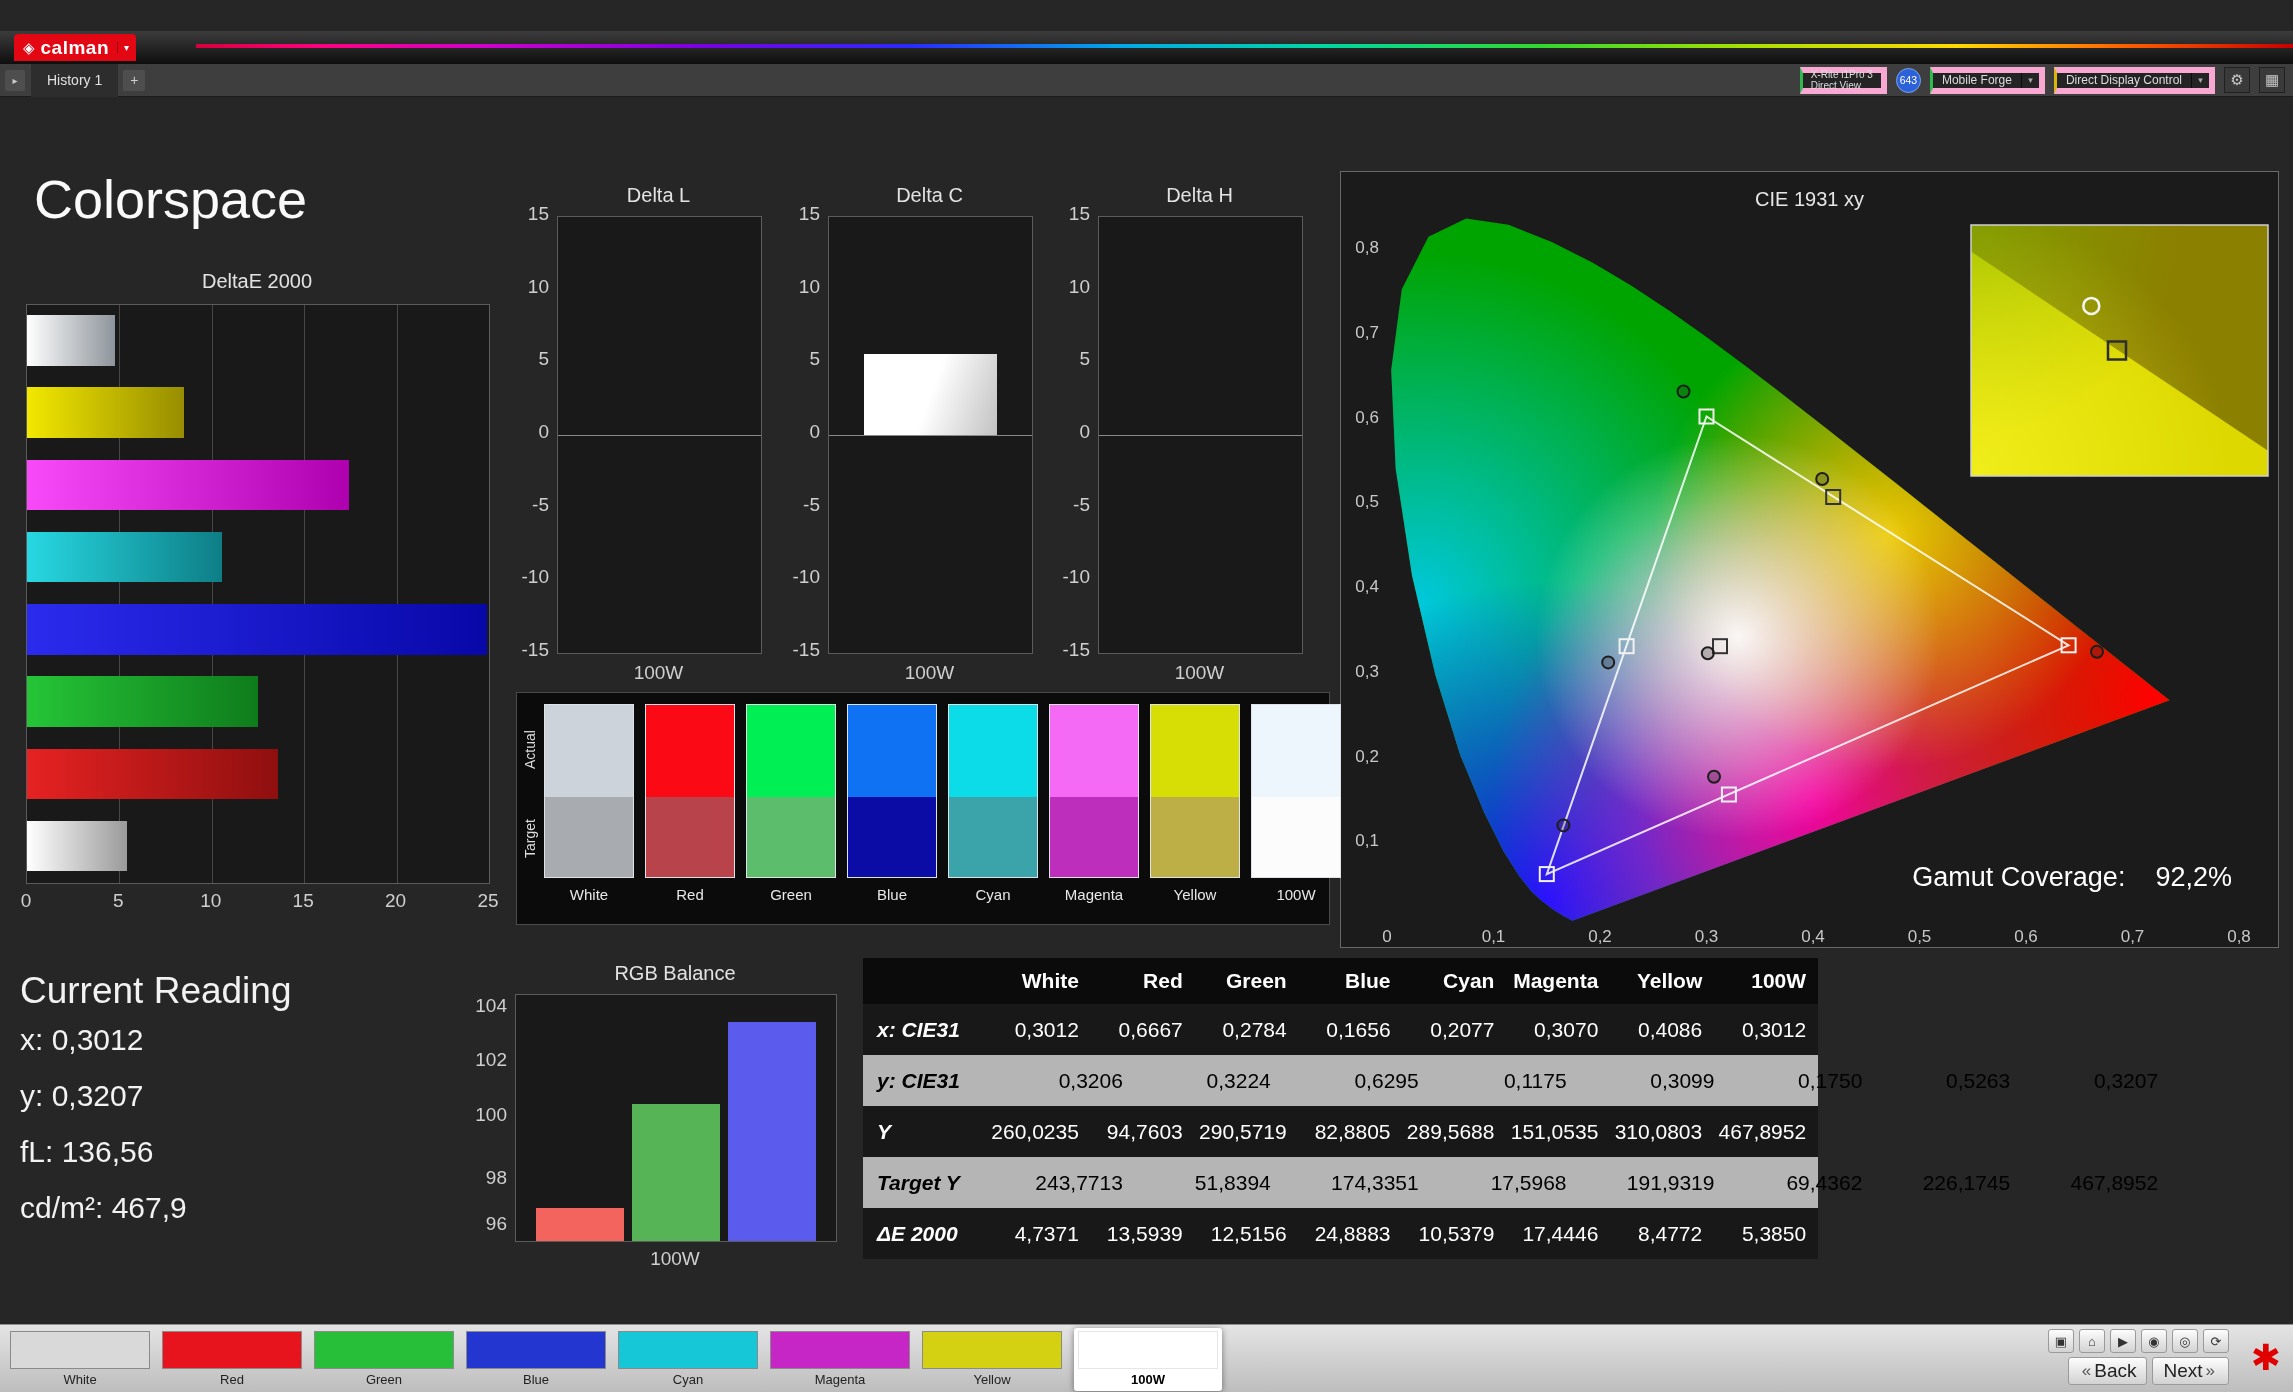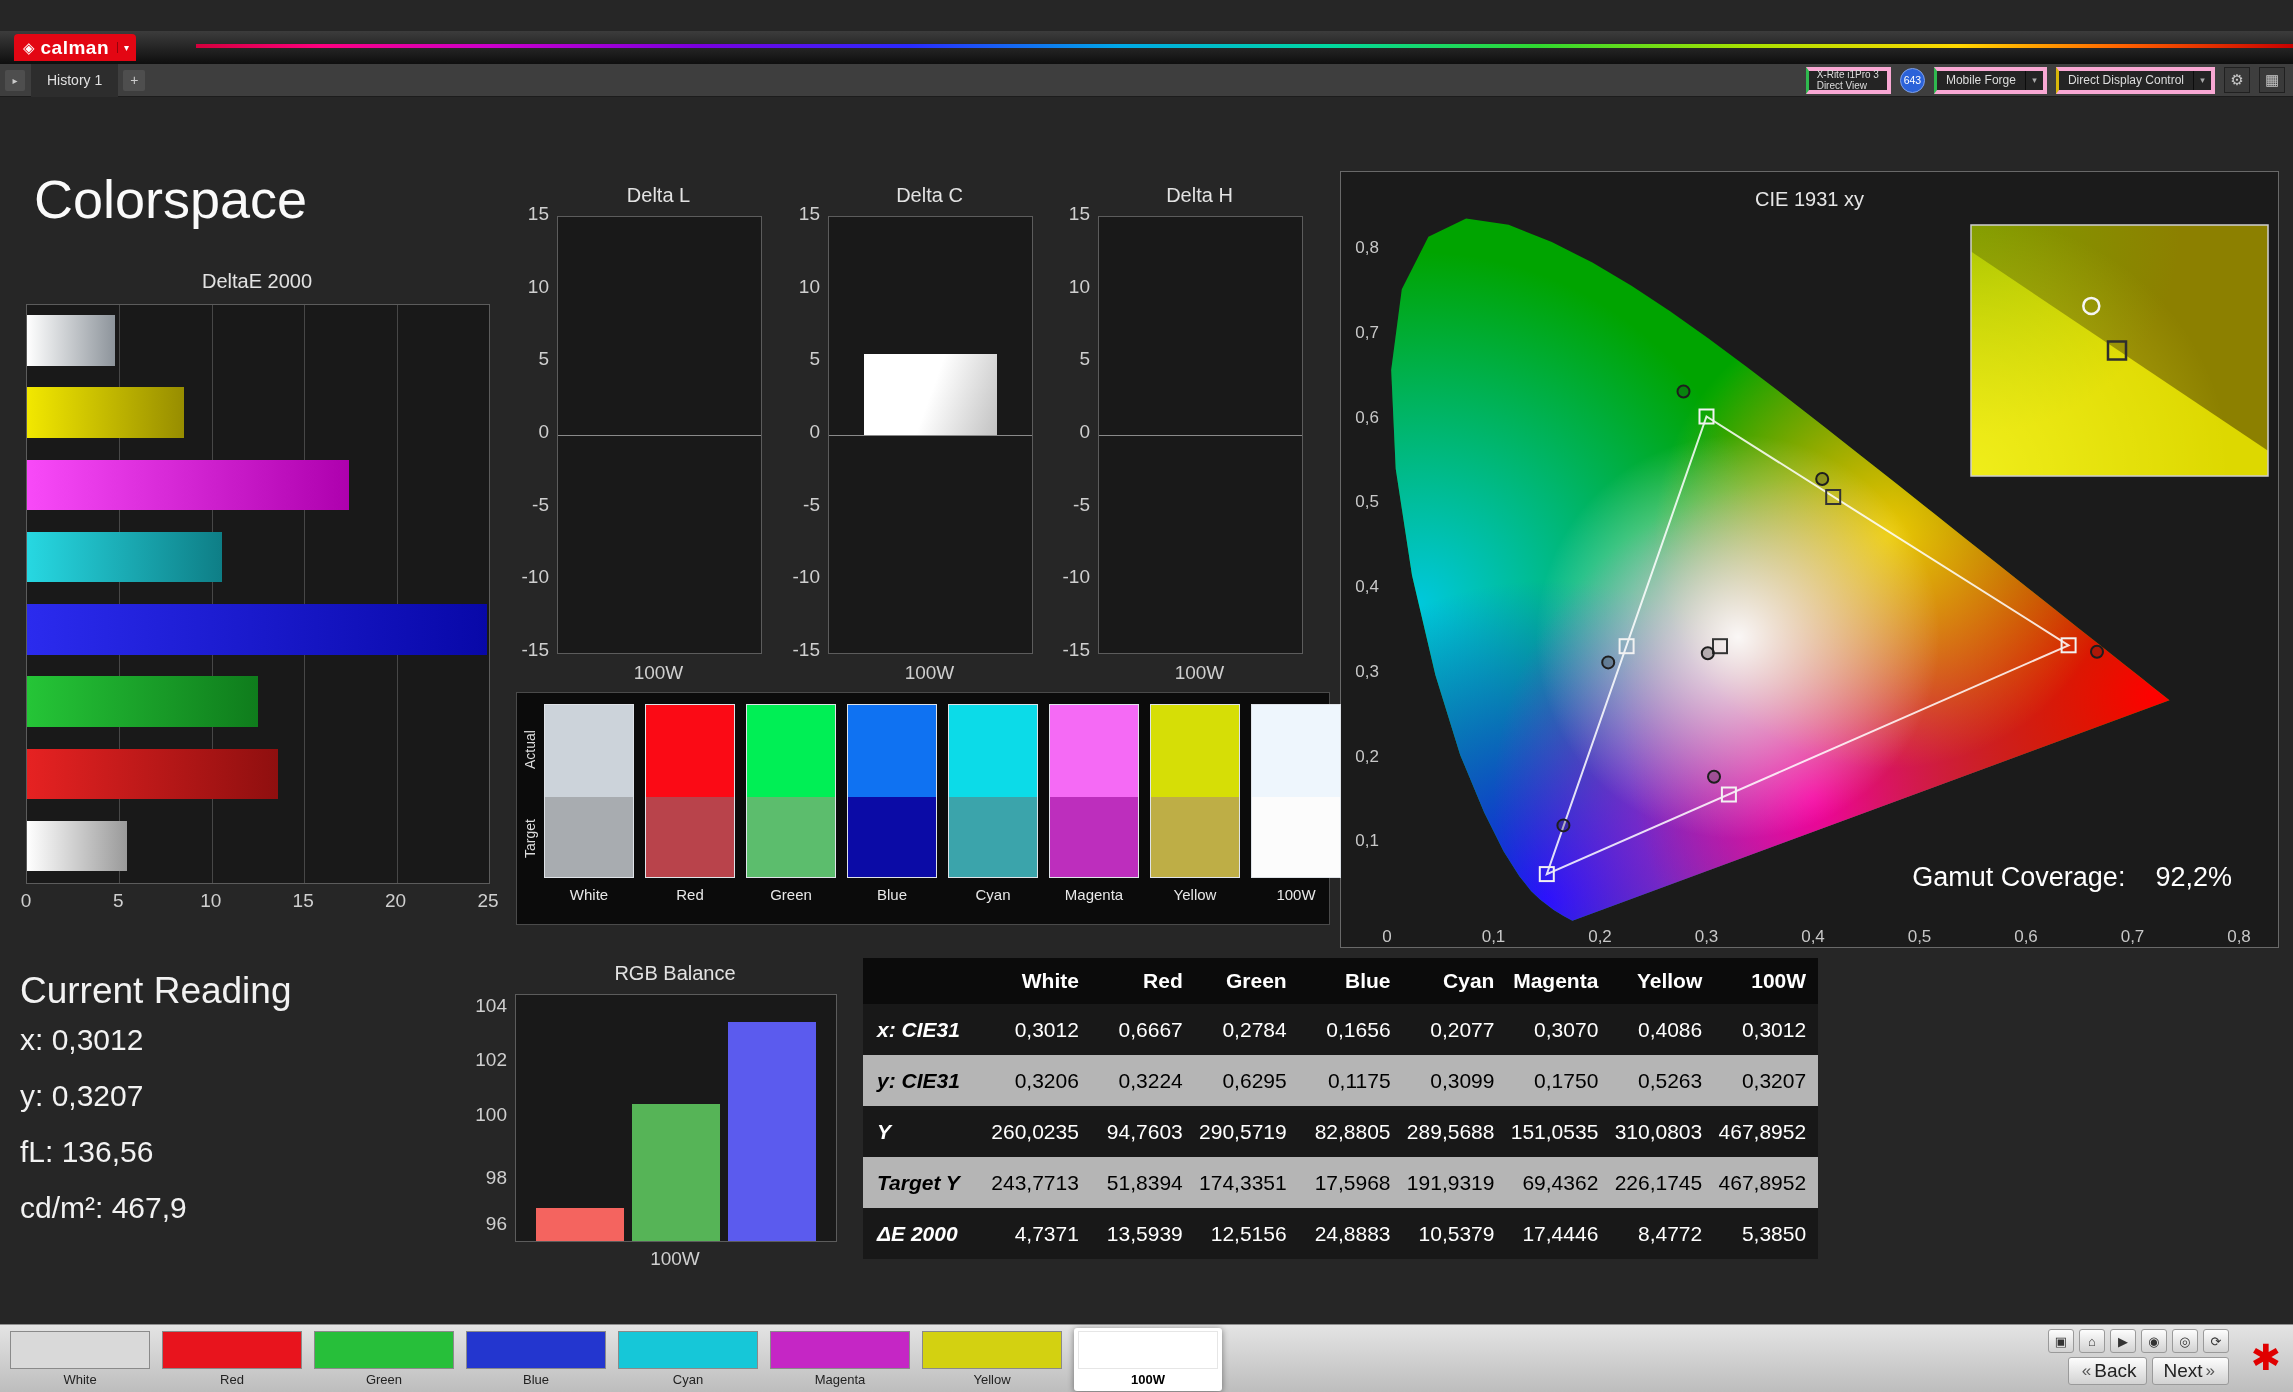--- a/index.html
+++ b/index.html
@@ -20,21 +20,21 @@
   .logo-caret{margin-left:8px;padding-left:6px;border-left:1px solid rgba(0,0,0,.35);font-size:10px;color:#fff;}
   .rainbow{position:absolute;left:196px;right:0;top:13px;height:4px;
     background:linear-gradient(90deg,#d4003c 0%,#ff0080 6%,#cc00cc 14%,#7a00e0 24%,#2a2aff 34%,#00a8e8 44%,#00d8a0 54%,#30d830 64%,#a8e000 74%,#ffd800 84%,#ff6000 92%,#c80000 100%);}
 
   
   .tabbar{position:absolute;top:64px;height:33px;left:0;right:0;background:#3e3e3e;display:flex;align-items:center;border-bottom:1px solid #1c1c1c;box-sizing:border-box;}
   .tab-scroll{width:20px;height:21px;margin-left:5px;background:#4e4e4e;color:#ccc;font-size:10px;display:flex;align-items:center;justify-content:center;border-radius:2px;}
   .tab{margin-left:6px;height:33px;line-height:33px;padding:0 16px;background:#2d2d2d;color:#e0e0e0;font-size:14px;}
   .tab-add{margin-left:5px;width:22px;height:21px;background:#4e4e4e;color:#ccc;display:flex;align-items:center;justify-content:center;font-size:14px;border-radius:2px;}
   .toolbar-right{margin-left:auto;display:flex;align-items:center;gap:9px;margin-right:8px;}
-  .tb-btn{height:27px;background:#242424;border:4px solid #f9a8d4;display:flex;align-items:center;color:#ddd;box-sizing:border-box;}
+  .tb-btn{height:27px;background:#242424;border:6px solid #f9a8d4;display:flex;align-items:center;color:#ddd;box-sizing:border-box;}
   .meter-btn{border-left:3px solid #2fb94f;padding:0 8px;}
   .meter-lines div{font-size:10px;line-height:11px;white-space:nowrap;}
   .badge{width:25px;height:25px;border-radius:50%;background:#2b62d9;border:1px solid #7fa0e8;color:#fff;font-size:10.5px;display:flex;align-items:center;justify-content:center;box-sizing:border-box;}
   .src-btn{border-left:3px solid #2fb94f;}
   .ddc-btn{border-left:3px solid #d8b70a;}
   .tb-label{padding:0 9px;font-size:12px;white-space:nowrap;}
   .tb-caret{width:17px;align-self:stretch;display:flex;align-items:center;justify-content:center;border-left:1px solid #0c0c0c;font-size:9px;color:#aaa;}
   .icon-btn{width:26px;height:26px;background:#3a3a3a;border:1px solid #202020;color:#c8c8c8;display:flex;align-items:center;justify-content:center;font-size:15px;box-sizing:border-box;}
 
   
@@ -86,21 +86,21 @@
   .rgb-title{position:absolute;left:60px;width:320px;top:0;text-align:center;font-size:20px;color:#e2e2e2;}
   .rgb-plot{position:absolute;left:60px;top:32px;width:320px;height:246px;background:#191919;border:1px solid #5c5c5c;overflow:hidden;}
   .rgb-xlabel{position:absolute;left:60px;width:320px;top:286px;text-align:center;font-size:19px;color:#cfcfcf;}
   .vbar{position:absolute;}
 
   
   #meas-table{position:absolute;left:863px;top:958px;width:955px;background:#101010;}
   .trow{display:grid;grid-template-columns:124px repeat(8,103.9px);}
   .trow.thead{height:46px;background:#0b0b0b;color:#fff;}
   .trow.dark{background:#181818;color:#fff;height:51px;}
-  .trow.light{background:#b5b5b5;color:#000;height:51px;}
+  .trow.light{background:#b5b5b5;color:#000;height:51px;gap:44px;}
   .tcell{display:flex;align-items:center;justify-content:flex-end;padding-right:12px;font-size:21px;box-sizing:border-box;overflow:hidden;}
   .tlabel{justify-content:flex-start;padding-left:14px;font-weight:bold;font-style:italic;}
   .thcell{font-weight:bold;}
 
   
   .bottombar{position:absolute;left:0;right:0;bottom:0;height:68px;background:linear-gradient(#e4e4e4,#bdbdbd);border-top:1px solid #8f8f8f;box-sizing:border-box;}
   #bottom-swatches{position:absolute;left:10px;top:6px;display:flex;gap:12px;align-items:flex-start;}
   .bb-btn{width:140px;}
   .bb-sw{height:38px;border:1px solid #8a8a8a;box-sizing:border-box;}
   .bb-label{text-align:center;font-size:13px;color:#222;margin-top:3px;}

